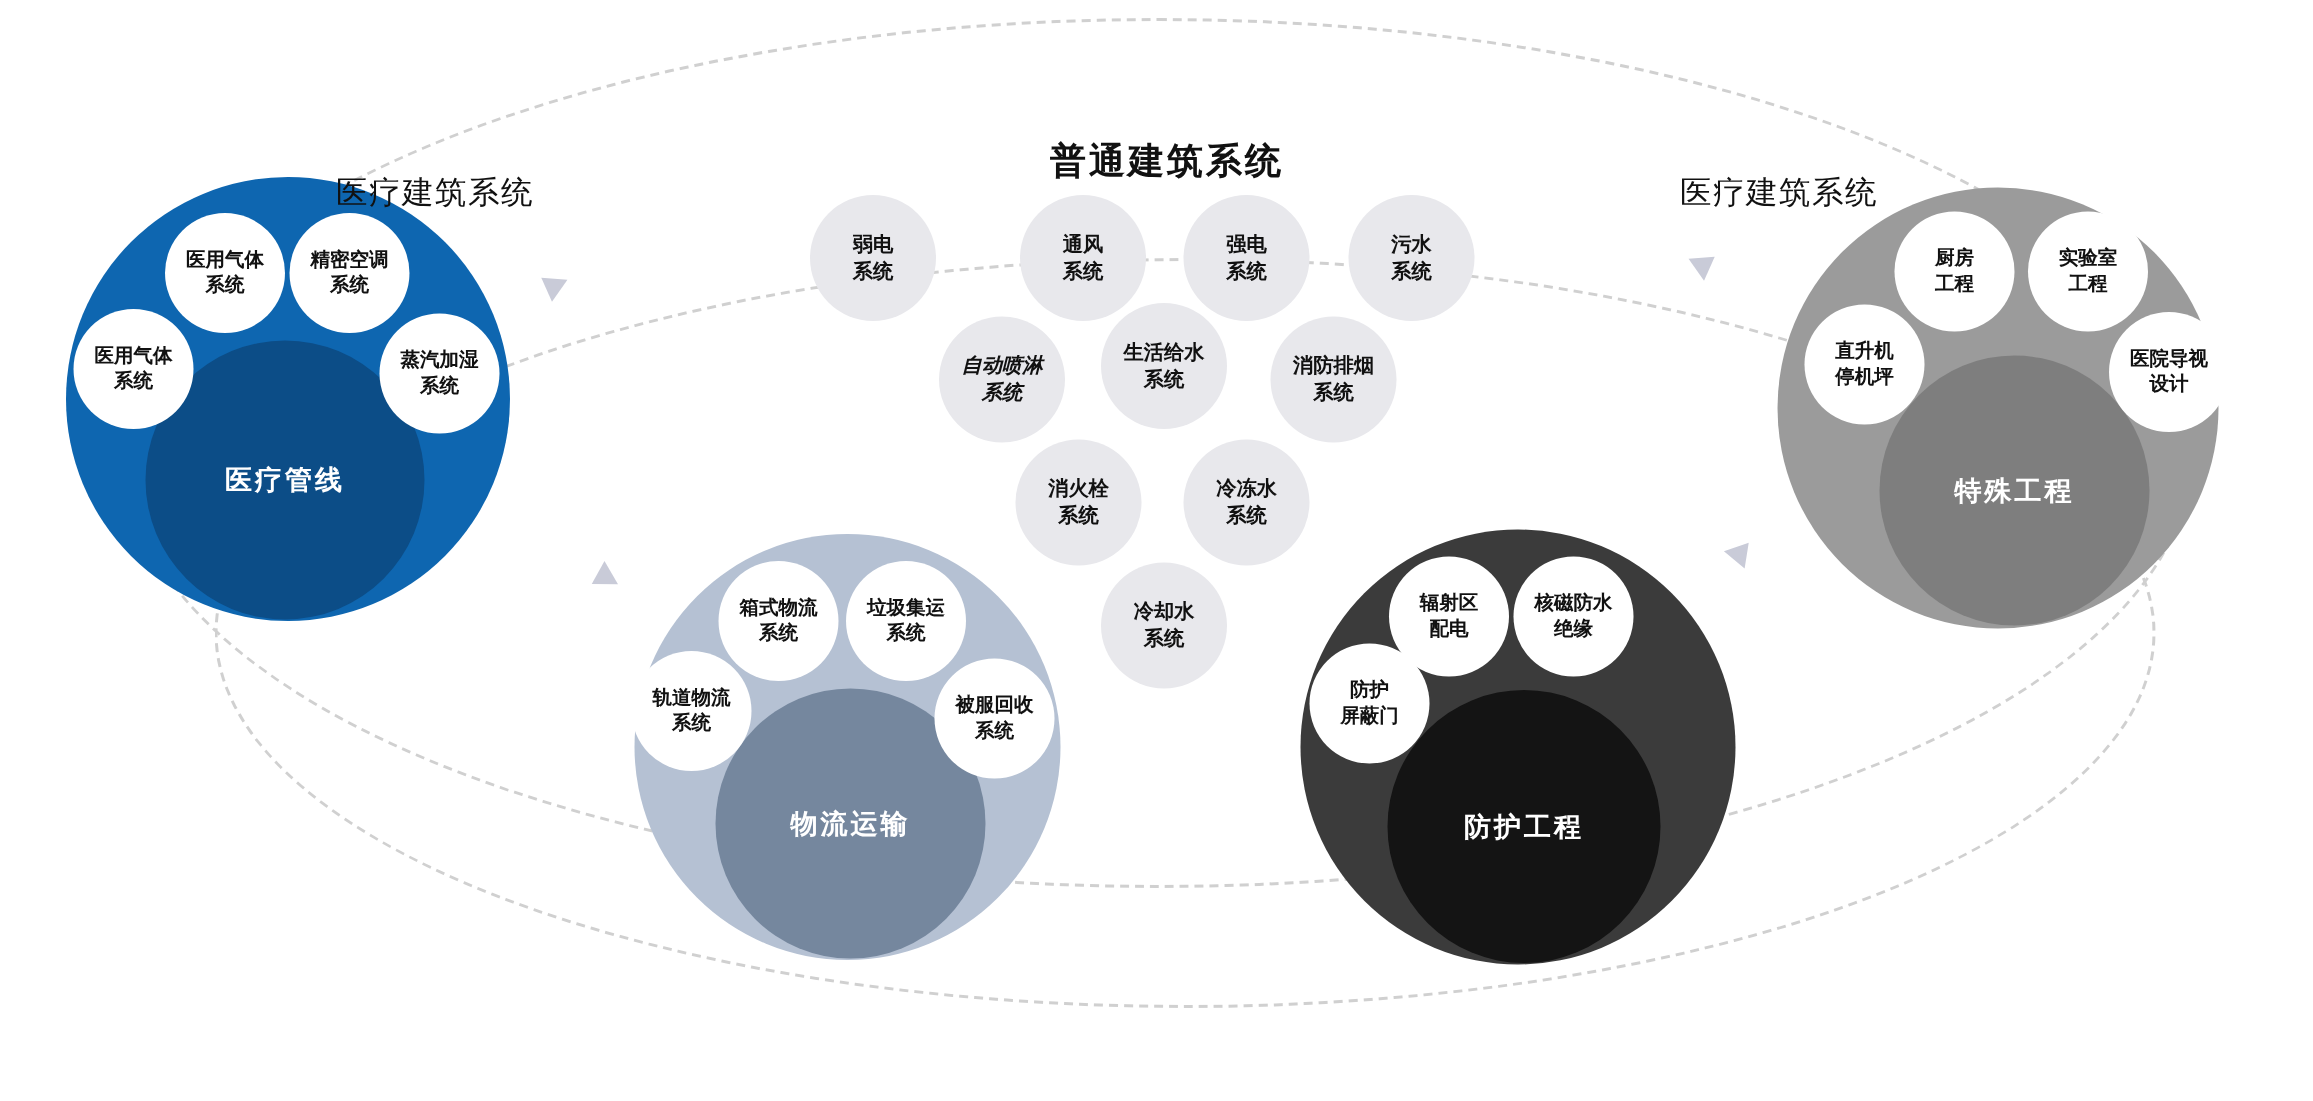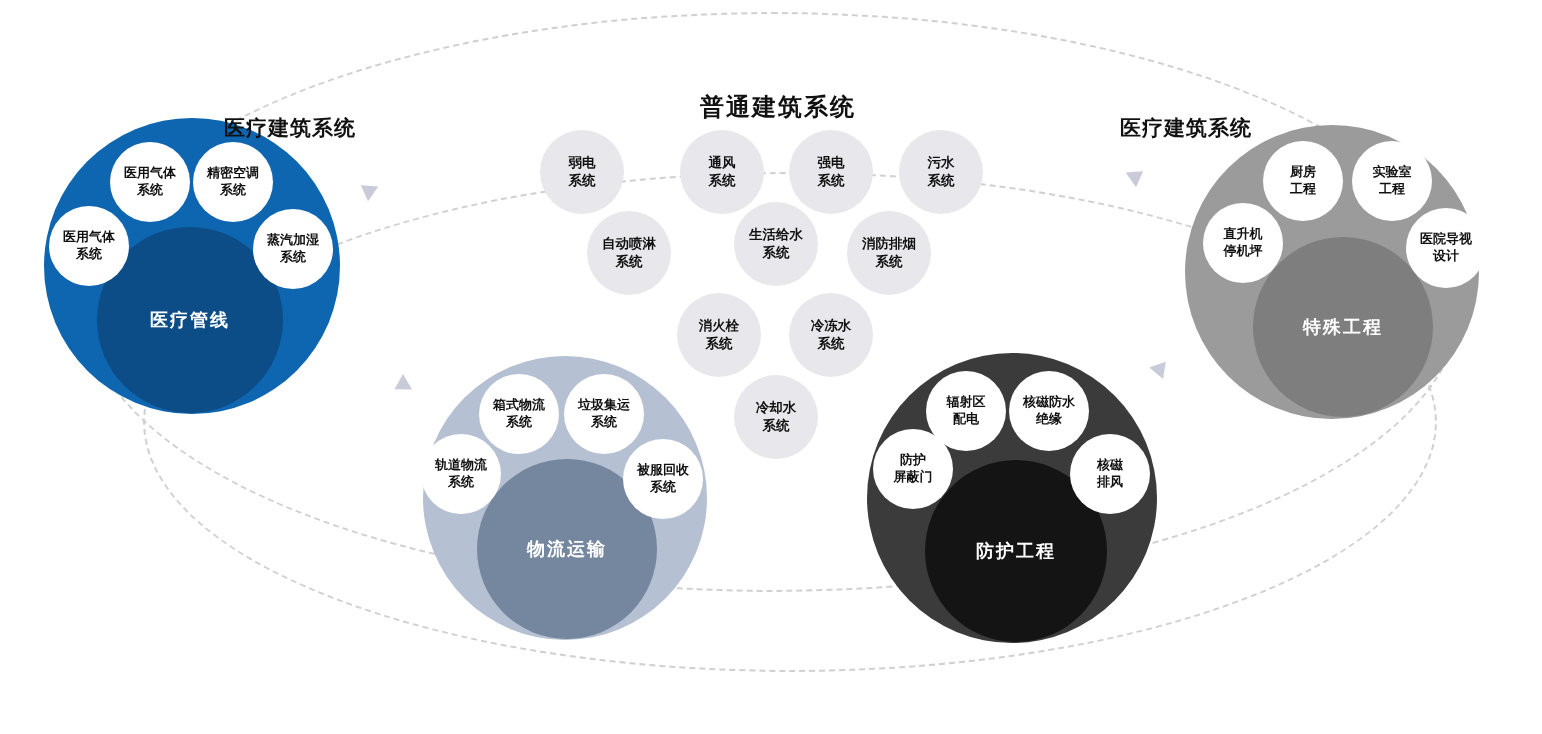--- a/index.html
+++ b/index.html
@@ -8,21 +8,21 @@
   .ellipse{position:absolute;border:2px dashed #d0d0d0;border-radius:50%;z-index:1;}
   .big{position:absolute;border-radius:50%;z-index:2;}
   .core{position:absolute;border-radius:50%;z-index:3;display:flex;align-items:center;justify-content:center;
         color:#ffffff;font-weight:bold;font-size:18px;letter-spacing:2px;}
   .sat{position:absolute;width:80px;height:80px;border-radius:50%;background:#ffffff;z-index:4;
        display:flex;align-items:center;justify-content:center;text-align:center;
        font-weight:bold;font-size:13px;line-height:1.3;color:#111;white-space:pre-line;}
   .citem{position:absolute;width:84px;height:84px;border-radius:50%;background:#e8e8ec;z-index:2;
          display:flex;align-items:center;justify-content:center;text-align:center;
          font-weight:bold;font-size:13.5px;line-height:1.3;color:#111;white-space:pre-line;}
-  .grouplabel{position:absolute;z-index:5;font-weight:bold;font-size:21px;color:#111;
+  .grouplabel{position:absolute;z-index:5;font-weight:normal;font-size:21px;color:#111;
               width:200px;text-align:center;letter-spacing:1px;}
   .centertitle{position:absolute;z-index:5;font-weight:bold;font-size:24px;color:#111;
                width:260px;text-align:center;letter-spacing:2px;}
   .arrow{position:absolute;width:0;height:0;z-index:1;
          border-left:9px solid transparent;border-right:9px solid transparent;
          border-bottom:15px solid #c9cbd8;}
   
   .blue-outer{background:#0e66b0;}   .blue-inner{background:#0c4d87;}
   .gray-outer{background:#9b9b9b;}   .gray-inner{background:#7e7e7e;}
   .log-outer{background:#b5c1d3;}    .log-inner{background:#75879e;}
@@ -77,34 +77,32 @@
 系统</div>
 
   <div class="big prot-outer" style="left:867px;top:353px;width:290px;height:290px;"></div>
   <div class="core prot-inner" style="left:925px;top:460px;width:182px;height:182px;">防护工程</div>
   <div class="sat" style="left:926px;top:371px;">辐射区
 配电</div>
   <div class="sat" style="left:1009px;top:371px;">核磁防水
 绝缘</div>
   <div class="sat" style="left:873px;top:429px;">防护
 屏蔽门</div>
-  <div class="sat" style="left:1070px;top:434px;">核磁
-排风</div>
 
   <div class="centertitle" style="left:648px;top:91px;">普通建筑系统</div>
 
   <div class="citem" style="left:540px;top:130px;">弱电
 系统</div>
   <div class="citem" style="left:680px;top:130px;text-align:center;">通风
 系统</div>
   <div class="citem" style="left:789px;top:130px;">强电
 系统</div>
   <div class="citem" style="left:899px;top:130px;">污水
 系统</div>
-  <div class="citem" style="left:587px;top:211px;">自动喷淋
+  <div class="citem" style="left:626px;top:211px;font-style:italic;">自动喷淋
 系统</div>
   <div class="citem" style="left:734px;top:202px;">生活给水
 系统</div>
   <div class="citem" style="left:847px;top:211px;">消防排烟
 系统</div>
   <div class="citem" style="left:677px;top:293px;">消火栓
 系统</div>
   <div class="citem" style="left:789px;top:293px;">冷冻水
 系统</div>
   <div class="citem" style="left:734px;top:375px;">冷却水

